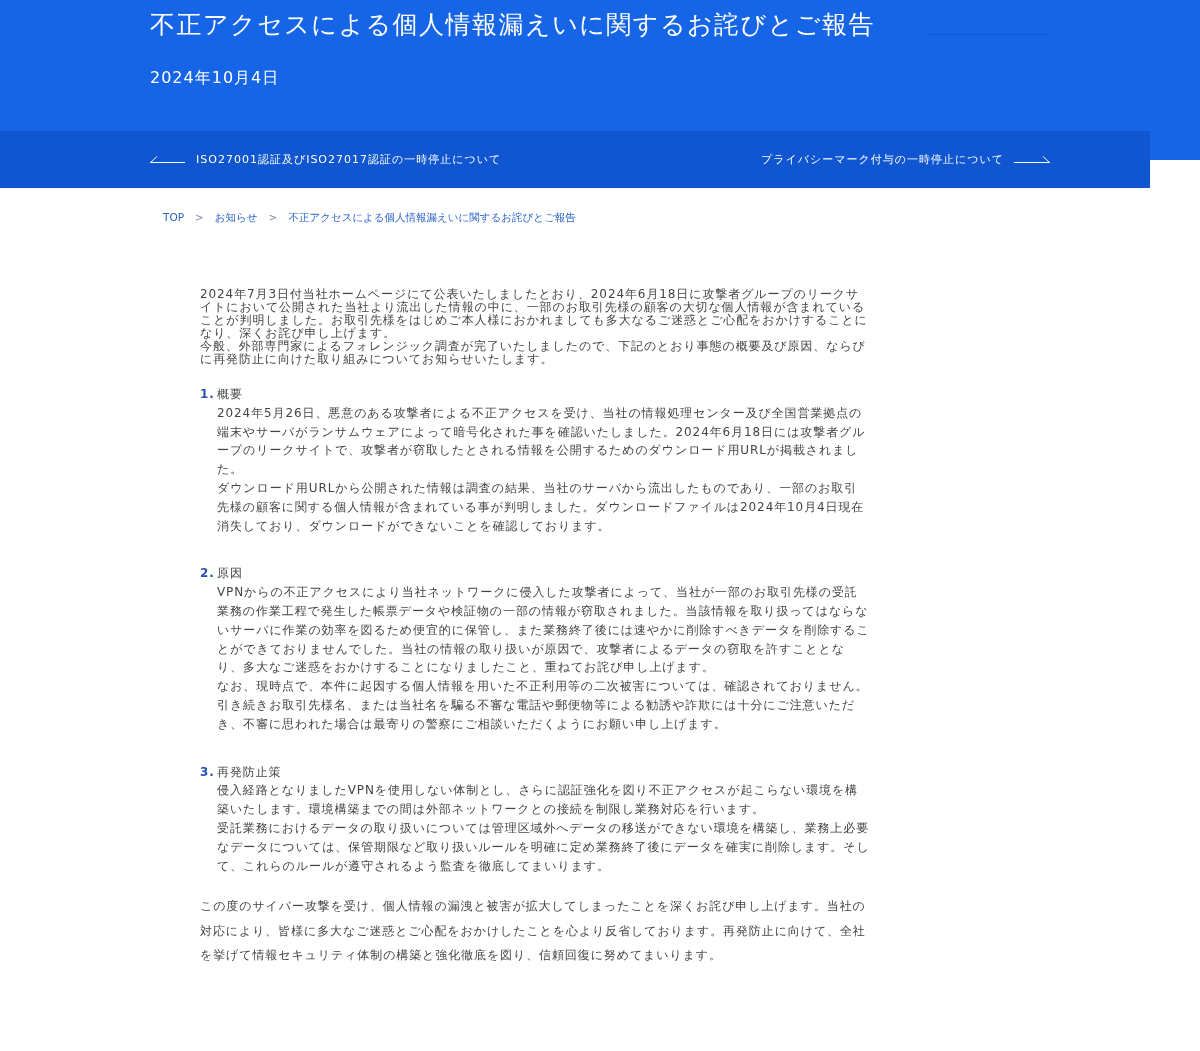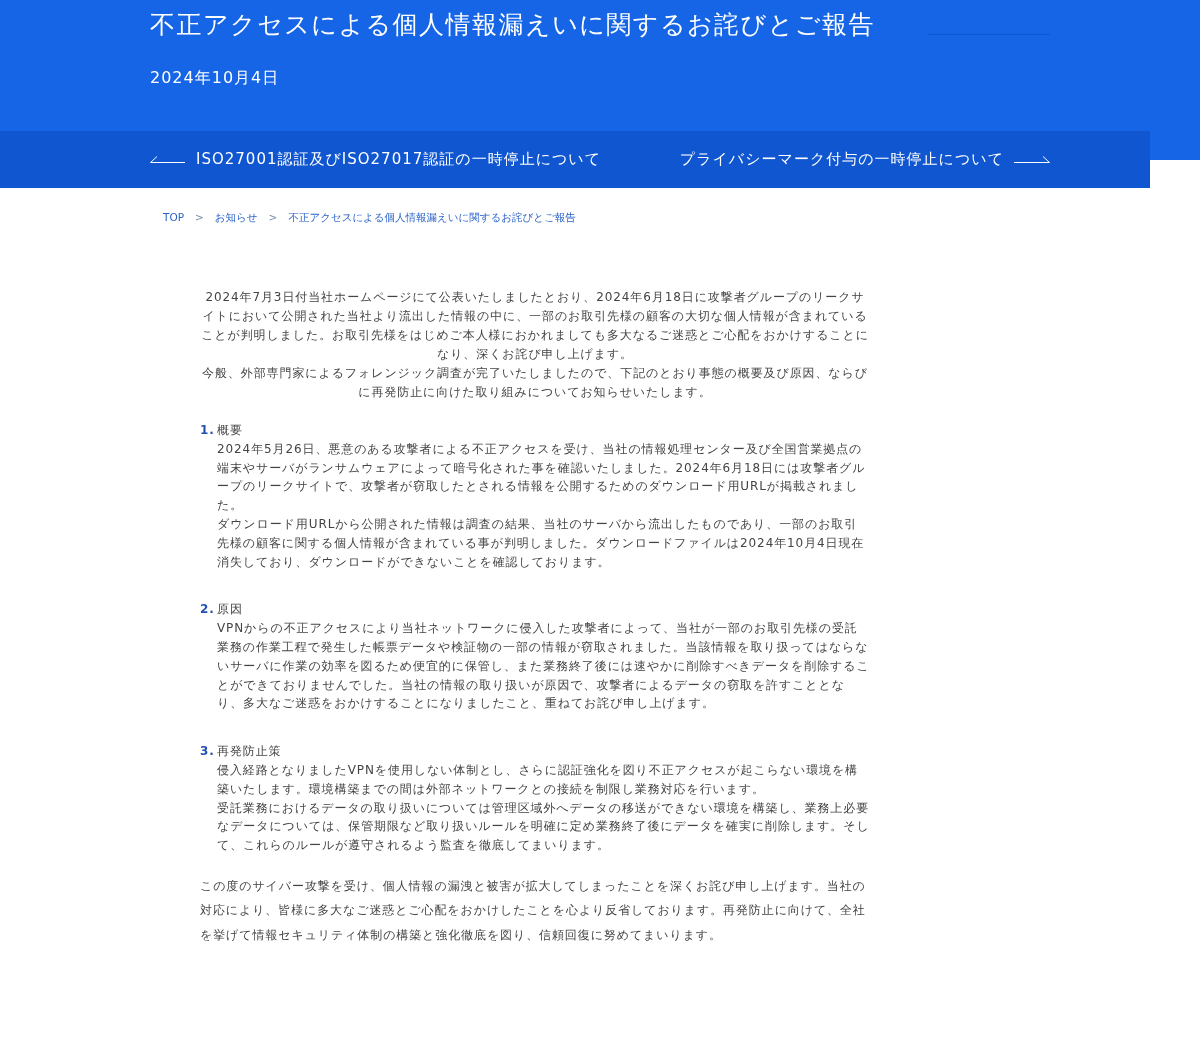--- a/index.html
+++ b/index.html
@@ -23,21 +23,21 @@
       position: absolute; left: 150px; top: 70px;
       font-size: 16px; line-height: 16px; color: #ffffff; letter-spacing: 1px;
     }
 
     .post-nav {
       position: absolute; left: 0; top: 131px; width: 1150px; height: 57px;
       background: #0f56d0;
     }
     .post-nav a {
       position: absolute; top: 20px; display: flex; align-items: center;
-      color: #ffffff; text-decoration: none; font-size: 15px; letter-spacing: 1px;
+      color: #ffffff; text-decoration: none; font-size: 11px; letter-spacing: 1px;
       white-space: nowrap; height: 16px;
     }
     .post-nav .prev { left: 150px; }
     .post-nav .next { right: 100px; margin-left: 47px; }
     .arrow { display: inline-block; width: 36px; height: 10px; position: relative; }
     .arrow svg { position: absolute; left: 0; top: 0; }
     .prev .arrow { margin-right: 10px; }
     .next .arrow { margin-left: 10px; }
 
     .breadcrumb {
@@ -45,21 +45,21 @@
       font-size: 10.5px; line-height: 14px; color: #2a62c8; white-space: nowrap;
       display: flex; align-items: center; margin-left: 13px;
     }
     .breadcrumb .sep { color: #7a8aa8; margin: 0 11px; }
     .breadcrumb a { color: #2a62c8; text-decoration: none; }
 
     .content {
       position: absolute; left: 200px; top: 288px; width: 670px;
       font-size: 12px; color: #444444; letter-spacing: 0.9px;
     }
-    .content p.intro { line-height: 19px; text-align: center; }
+    .content p.intro { line-height: 13px; }
     .section { margin-top: 19px; line-height: 18.8px; }
     .section + .section { margin-top: 29px; }
     .sec-head { display: flex; }
     .sec-num { color: #2450b4; font-weight: bold; width: 17px; flex: none; }
     .sec-body { padding-left: 17px; }
     .outro { margin-top: 19px; line-height: 24.3px; }
   </style>
 </head>
 <body>
 
@@ -111,20 +111,21 @@
     </div>
   </section>
 
   <section class="section">
     <div class="sec-head">
       <span class="sec-num">2.</span>
       <span>原因</span>
     </div>
     <div class="sec-body">
       <p>VPNからの不正アクセスにより当社ネットワークに侵入した攻撃者によって、当社が一部のお取引先様の受託業務の作業工程で発生した帳票データや検証物の一部の情報が窃取されました。当該情報を取り扱ってはならないサーバに作業の効率を図るため便宜的に保管し、また業務終了後には速やかに削除すべきデータを削除することができておりませんでした。当社の情報の取り扱いが原因で、攻撃者によるデータの窃取を許すこととなり、多大なご迷惑をおかけすることになりましたこと、重ねてお詫び申し上げます。</p>
+      <p>なお、現時点で、本件に起因する個人情報を用いた不正利用等の二次被害については、確認されておりません。引き続きお取引先様名、または当社名を騙る不審な電話や郵便物等による勧誘や詐欺には十分にご注意いただき、不審に思われた場合は最寄りの警察にご相談いただくようにお願い申し上げます。</p>
     </div>
   </section>
 
   <section class="section">
     <div class="sec-head">
       <span class="sec-num">3.</span>
       <span>再発防止策</span>
     </div>
     <div class="sec-body">
       <p>侵入経路となりましたVPNを使用しない体制とし、さらに認証強化を図り不正アクセスが起こらない環境を構築いたします。環境構築までの間は外部ネットワークとの接続を制限し業務対応を行います。</p>

